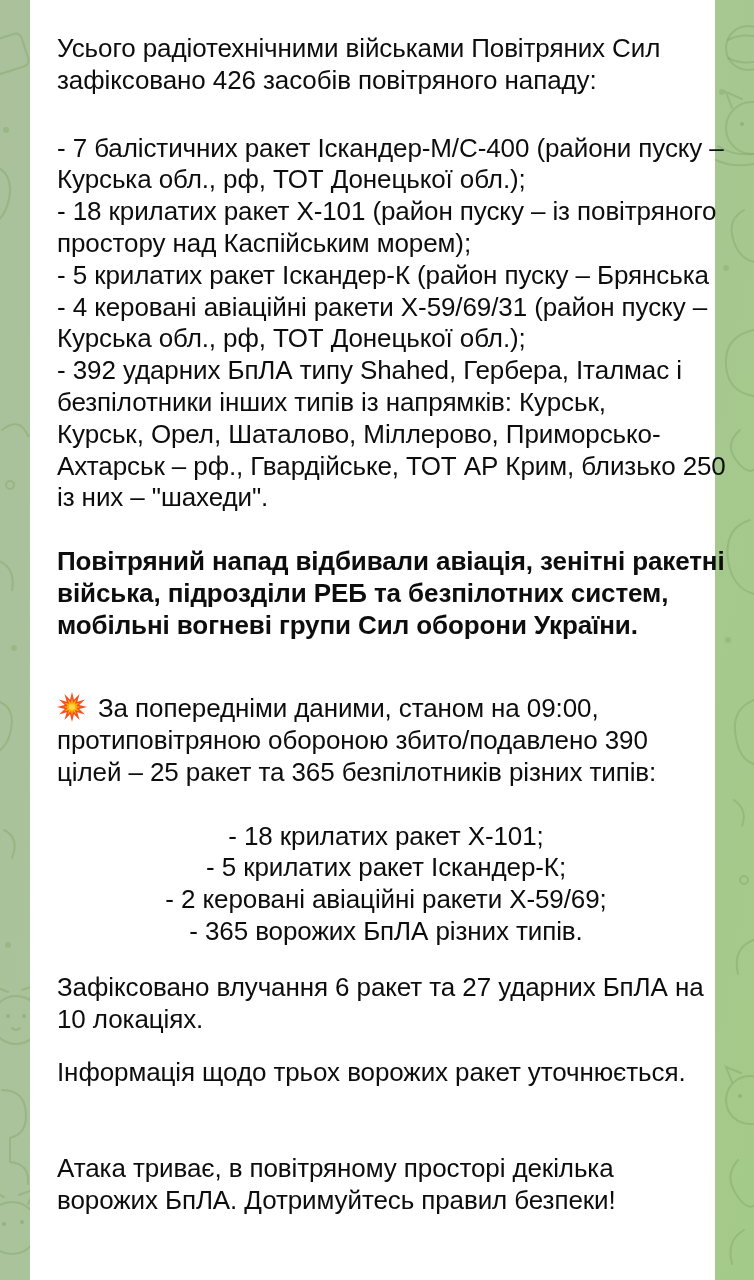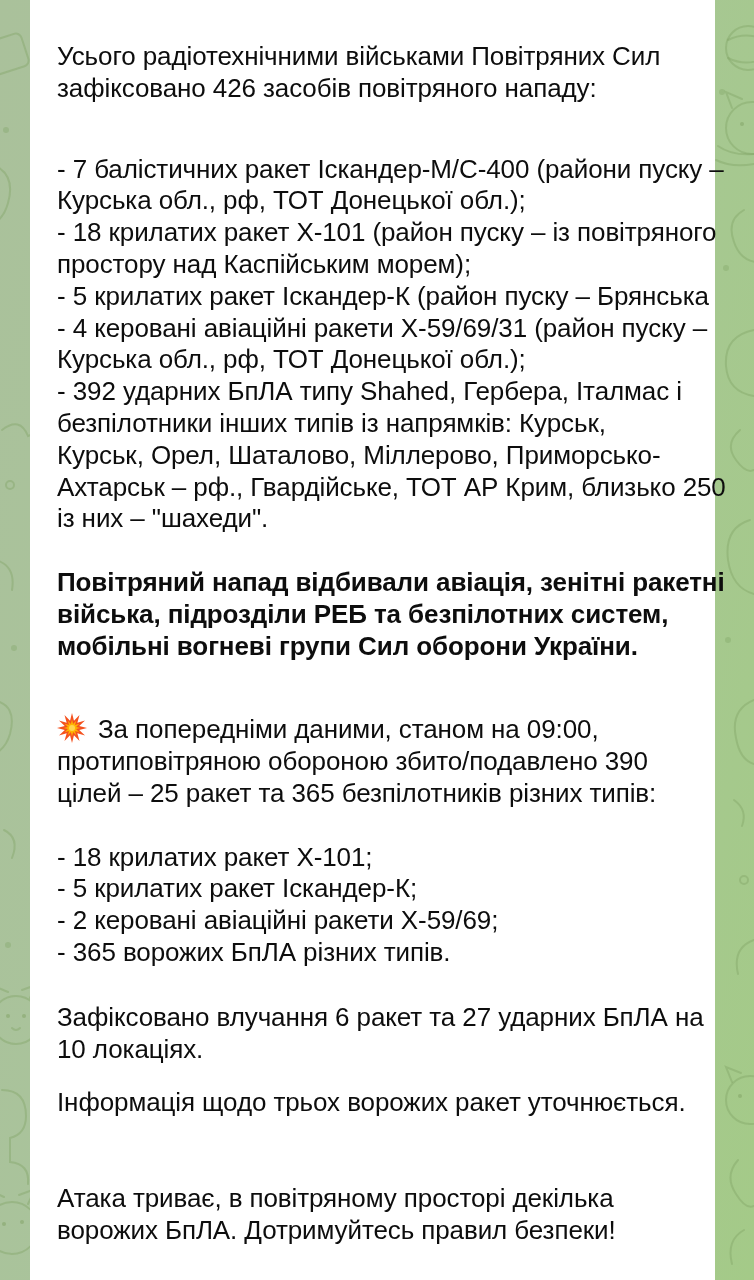--- a/index.html
+++ b/index.html
@@ -82,25 +82,25 @@
       <path d="M 732 1082 l -6 -15 l 15 6"></path>
       <circle cx="740" cy="1096" r="2" fill="#7fa263" fill-opacity="0.5" stroke="none"></circle>
       <path d="M 738 1160 q -14 16 -2 34 q 10 16 18 12"></path>
       <path d="M 744 1230 q -18 10 -12 34"></path>
     </g>
   </svg>
 </div>
 
 <div class="bubble">
   <div class="msg" id="message-text">
-      <div class="para" style="margin-top: 12px;">
+      <div class="para" style="margin-top: 4px;">
         <div class="line">Усього радіотехнічними військами Повітряних Сил</div>
         <div class="line">зафіксовано 426 засобів повітряного нападу:</div>
       </div>
-      <div class="para" style="margin-top: 49px;">
+      <div class="para" style="margin-top: 36px;">
         <div class="line">- 7 балістичних ракет Іскандер-М/С-400 (райони пуску –</div>
         <div class="line">Курська обл., рф, ТОТ Донецької обл.);</div>
         <div class="line">- 18 крилатих ракет Х-101 (район пуску – із повітряного</div>
         <div class="line">простору над Каспійським морем);</div>
         <div class="line">- 5 крилатих ракет Іскандер-К (район пуску – Брянська</div>
         <div class="line">- 4 керовані авіаційні ракети Х-59/69/31 (район пуску –</div>
         <div class="line">Курська обл., рф, ТОТ Донецької обл.);</div>
         <div class="line">- 392 ударних БпЛА типу Shahed, Гербера, Італмас і</div>
         <div class="line">безпілотники інших типів із напрямків: Курськ,</div>
         <div class="line">Курськ, Орел, Шаталово, Міллерово, Приморсько-</div>
@@ -114,27 +114,27 @@
       </div>
       <div class="para" style="margin-top: 51px;">
         <div class="line"><svg class="burst" viewBox="0 0 32 32" aria-hidden="true">
     <polygon fill="#f4511e" points="32,16 23.7,18.1 29.9,24 21.7,21.7 24,29.9 18.1,23.7 16,32 13.9,23.7 8,29.9 10.3,21.7 2.1,24 8.3,18.1 0,16 8.3,13.9 2.1,8 10.3,10.3 8,2.1 13.9,8.3 16,0 18.1,8.3 24,2.1 21.7,10.3 29.9,8 23.7,13.9"></polygon>
     <polygon fill="#ffb300" transform="translate(16 16) scale(0.56) translate(-16 -16)" points="32,16 23.7,18.1 29.9,24 21.7,21.7 24,29.9 18.1,23.7 16,32 13.9,23.7 8,29.9 10.3,21.7 2.1,24 8.3,18.1 0,16 8.3,13.9 2.1,8 10.3,10.3 8,2.1 13.9,8.3 16,0 18.1,8.3 24,2.1 21.7,10.3 29.9,8 23.7,13.9"></polygon>
     <circle cx="16" cy="16" r="3.2" fill="#ffd54f"></circle>
   </svg>За попередніми даними, станом на 09:00,</div>
         <div class="line">протиповітряною обороною збито/подавлено 390</div>
         <div class="line">цілей – 25 ракет та 365 безпілотників різних типів:</div>
       </div>
-      <div class="para" style="margin-top: 31.8px;">
+      <div class="para" style="margin-top: 31.8px; text-align: center;">
         <div class="line">- 18 крилатих ракет Х-101;</div>
         <div class="line">- 5 крилатих ракет Іскандер-К;</div>
         <div class="line">- 2 керовані авіаційні ракети Х-59/69;</div>
         <div class="line">- 365 ворожих БпЛА різних типів.</div>
       </div>
-      <div class="para" style="margin-top: 33px;">
+      <div class="para" style="margin-top: 24px;">
         <div class="line">Зафіксовано влучання 6 ракет та 27 ударних БпЛА на</div>
         <div class="line">10 локаціях.</div>
       </div>
       <div class="para" style="margin-top: 22px;">
         <div class="line">Інформація щодо трьох ворожих ракет уточнюється.</div>
       </div>
       <div class="para" style="margin-top: 63.6px;">
         <div class="line">Атака триває, в повітряному просторі декілька</div>
         <div class="line">ворожих БпЛА. Дотримуйтесь правил безпеки!</div>
       </div>

